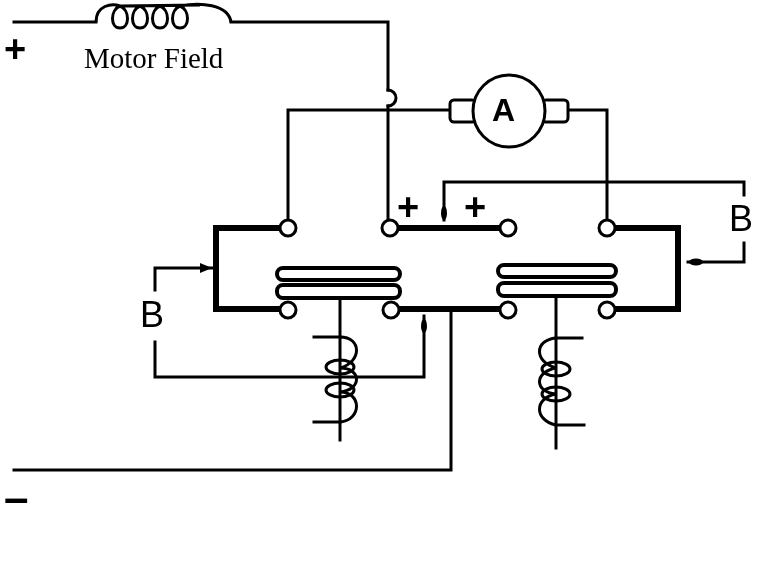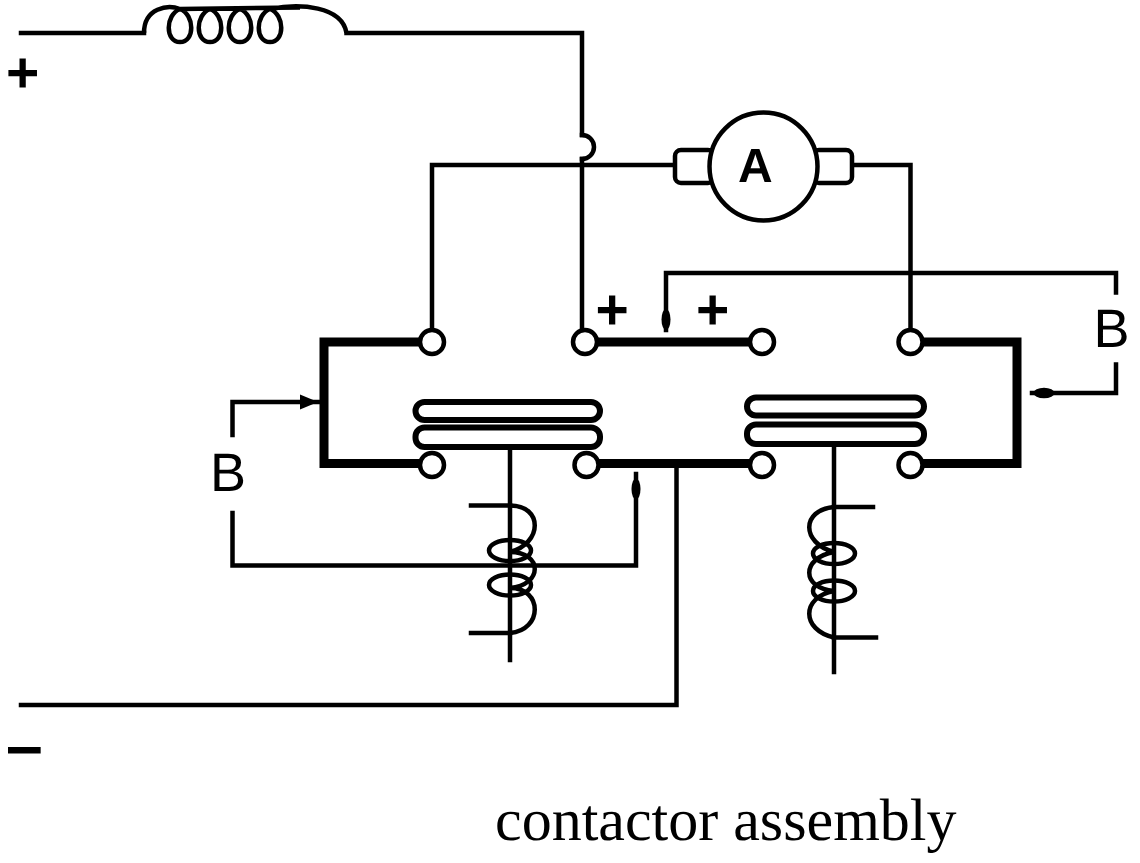--- a/index.html
+++ b/index.html
@@ -96,20 +96,20 @@
 
     <g>
       <path d="M200,263 L212,268 L200,273 Z" fill="#000"></path>
       <ellipse cx="444" cy="213" rx="3" ry="7" fill="#000"></ellipse>
       <ellipse cx="424" cy="326" rx="3" ry="7" fill="#000"></ellipse>
       <ellipse cx="696" cy="262" rx="7" ry="3.5" fill="#000"></ellipse>
     </g>
   </svg>
 
   <div class="lbl sans" style="left:4px; top:30px; font-size:38px; font-weight:bold;">+</div>
+  <div class="lbl" style="left:84px; top:44px; font-size:29px;">Motor Field</div>
   <div class="lbl sans" style="left:492px; top:94px; font-size:32px; font-weight:bold;">A</div>
   <div class="lbl sans" style="left:397px; top:188px; font-size:38px; font-weight:bold;">+</div>
   <div class="lbl sans" style="left:464px; top:188px; font-size:38px; font-weight:bold;">+</div>
   <div class="lbl sans" style="left:140px; top:297px; font-size:36px;">B</div>
   <div class="lbl sans" style="left:729px; top:201px; font-size:36px;">B</div>
   <div class="lbl sans" style="left:4px; top:476px; font-size:44px; font-weight:bold;">–</div>
-  <div class="lbl" style="left:330px; top:527px; font-size:40px;">contactor assembly</div>
 </div>
 
 </body></html>

